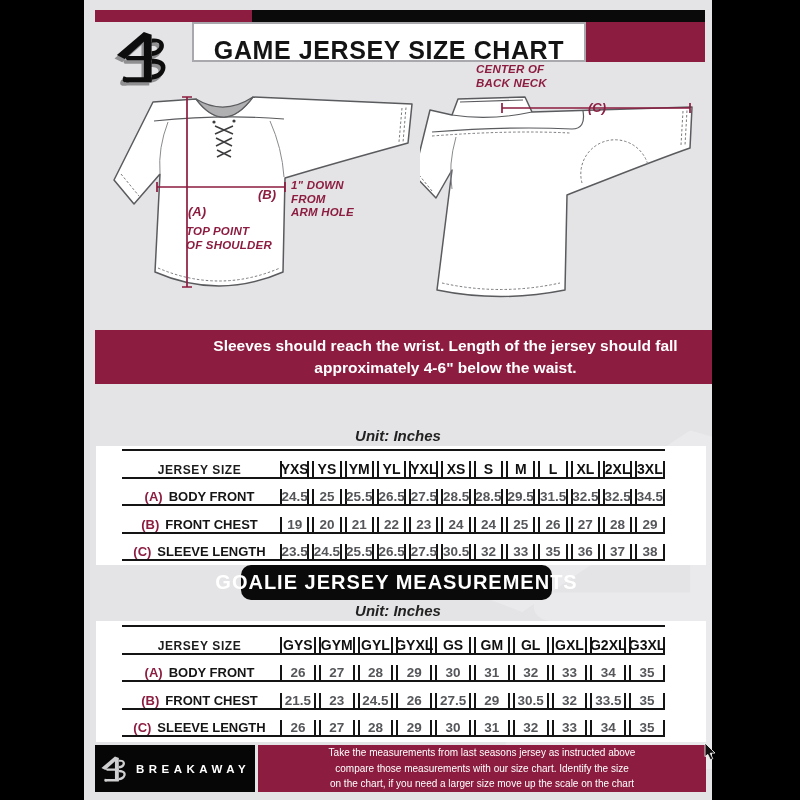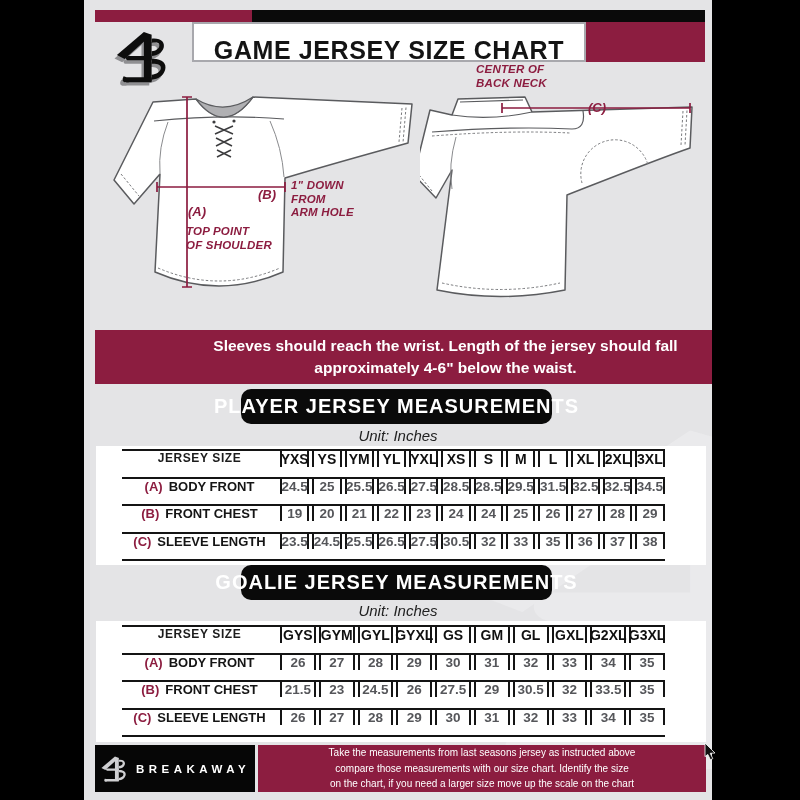--- a/index.html
+++ b/index.html
@@ -19,25 +19,25 @@
   .tag{color:#8C1D40;font-weight:800;font-size:13px;font-style:italic;}
   .note{color:#8C1D40;font-weight:700;font-style:italic;font-size:11.5px;line-height:13.5px;letter-spacing:.2px;}
   
   .notice{left:11px;top:330px;width:701px;height:54px;background:#8C1D40;color:#fff;
           display:flex;flex-direction:column;align-items:center;justify-content:center;
           font-size:15.5px;font-weight:600;line-height:22px;}
   
   .pill{left:157px;width:311px;height:35px;background:#0a0a0a;border-radius:10px;color:#fff;
         display:flex;align-items:center;justify-content:center;font-size:20px;font-weight:800;
         letter-spacing:1px;white-space:nowrap;}
-  .unit{left:0;width:628px;text-align:center;font-style:italic;font-weight:400;font-size:15px;color:#222;}
+  .unit{left:0;width:628px;text-align:center;font-style:italic;font-weight:700;font-size:15px;color:#222;}
   .panel{left:12px;width:610px;background:#fff;}
   .table{position:absolute;left:38px;width:543px;}
   .rule{height:2px;background:#141414;}
-  .trow{display:flex;height:25.5px;align-items:flex-start;}
+  .trow{display:flex;height:25.5px;align-items:flex-end;}
   .tlabel{width:155px;display:flex;align-items:center;justify-content:center;}
   .sizelab{font-size:12px;font-weight:700;letter-spacing:.6px;color:#1c1c1c;}
   .rowlab{gap:6px;font-size:13px;font-weight:700;color:#151515;}
   .rkey{color:#8C1D40;font-weight:800;}
   .tcell{box-sizing:border-box;margin-left:3px;border-left:2px solid #141414;border-right:2px solid #141414;
          display:flex;align-items:center;justify-content:center;background:#fff;}
   .pt .tcell{width:29.3px;}
   .gt .tcell{width:35.8px;}
   .th{font-weight:800;color:#101010;font-size:14px;}
   .td{font-weight:600;color:#55565a;font-size:13.5px;}
@@ -126,21 +126,20 @@
       <div>CENTER OF</div>
       <div>BACK NECK</div>
     </div>
     <div class="abs tag z1" style="left:504px;top:100px">(C)</div>
 
     <div class="abs notice z1">
       <div>Sleeves should reach the wrist. Length of the jersey should fall</div>
       <div>approximately 4-6" below the waist.</div>
     </div>
 
-    <div class="abs pill z1" style="top:389px">PLAYER JERSEY MEASUREMENTS</div>
     <div class="abs unit z1" style="top:427px">Unit: Inches</div>
     <div class="abs panel z1" style="top:446px;height:119px"></div>
     <div class="table pt z1" style="top:449px">
         <div class="rule"></div>
         <div class="trow">
           <div class="tlabel sizelab">JERSEY SIZE</div>
           <div class="tcell th">YXS</div>
           <div class="tcell th">YS</div>
           <div class="tcell th">YM</div>
           <div class="tcell th">YL</div>

